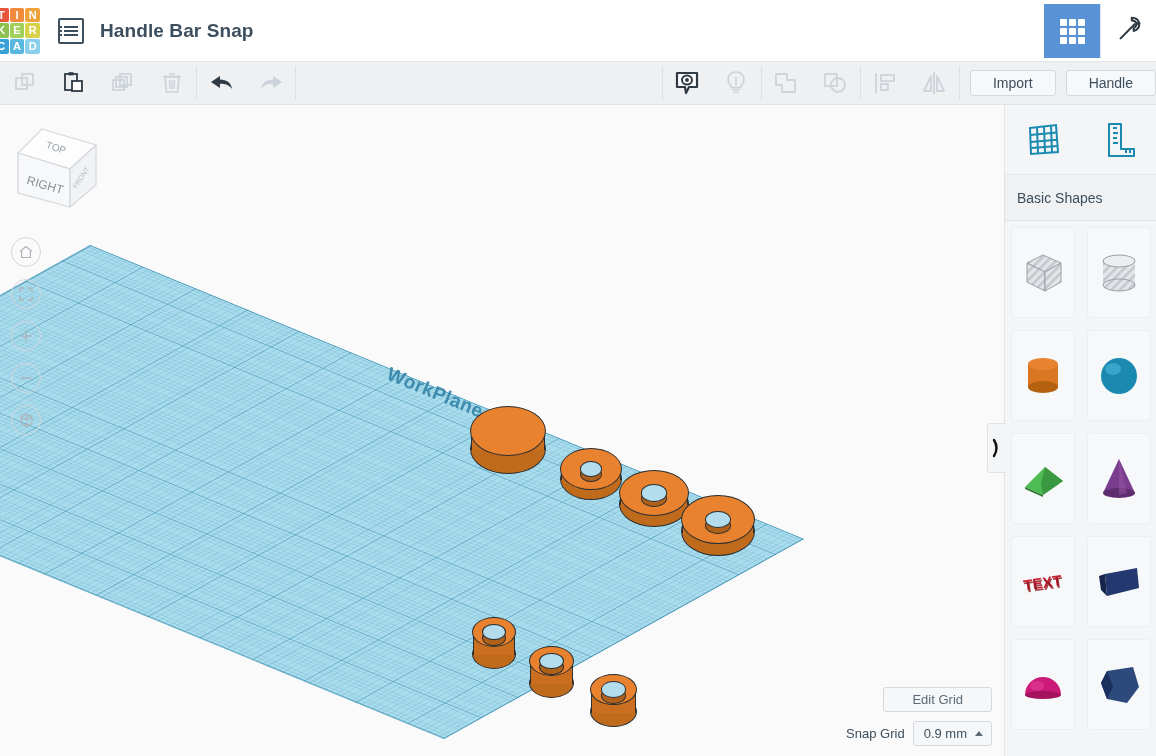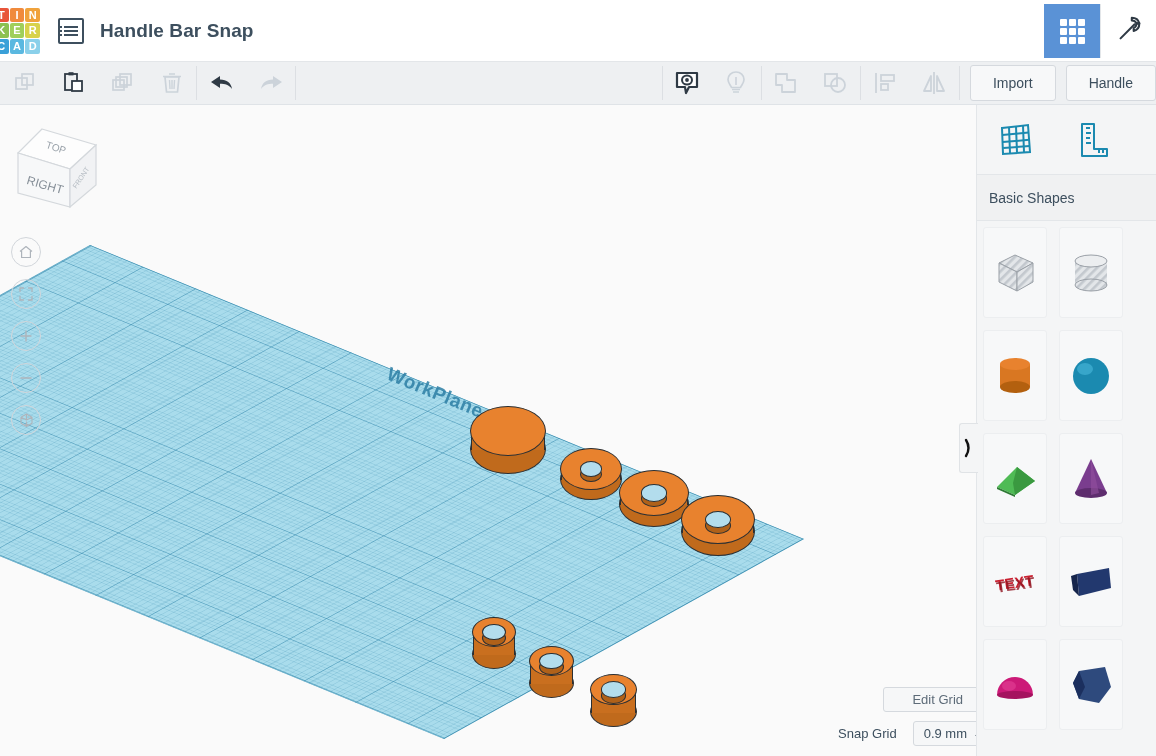--- a/index.html
+++ b/index.html
@@ -74,21 +74,21 @@
     border-bottom: 1px solid #dfe3e7;
     display: flex; align-items: stretch;
   }
   .tgroup { display: flex; align-items: stretch; }
   .tbtn {
     width: 49px; display: flex; align-items: center; justify-content: center;
   }
   .vsep { width: 1px; background: #dcdfe3; margin: 4px 0; }
   .spacer { flex: 1 1 auto; }
   .pill {
-    align-self: center; height: 36px; padding: 0 22px; margin-left: 10px;
+    align-self: center; height: 26px; padding: 0 22px; margin-left: 10px;
     border: 1px solid #d5d9de; border-radius: 3px; background: #f7f8f9;
     color: #3d4f5e; font-size: 14px;
     display: flex; align-items: center; justify-content: center;
     white-space: nowrap;
   }
 
   
   .canvas {
     position: absolute; top: 105px; left: 0;
     width: 1004px; height: 651px;
@@ -144,36 +144,36 @@
   }
 
   
   .gridctl { position: absolute; right: 12px; bottom: 10px; text-align: right; }
   .edit-grid {
     display: inline-flex; align-items: center; justify-content: center;
     height: 25px; padding: 0 28px; font-size: 13px;
     border: 1px solid #d5d9de; border-radius: 3px; background: #f6f7f8;
     color: #5d6b78; margin-bottom: 9px;
   }
-  .snap-row { display: flex; align-items: center; justify-content: flex-end; gap: 16px; margin-left: 48px; }
+  .snap-row { display: flex; align-items: center; justify-content: flex-end; gap: 8px; margin-left: 48px; }
   .snap-label { font-size: 13px; color: #3d4f5e; }
   .snap-select {
     display: flex; align-items: center; gap: 8px;
     height: 25px; padding: 0 8px 0 10px; font-size: 13px;
     border: 1px solid #d5d9de; border-radius: 3px; background: #f6f7f8;
     color: #3d4f5e;
   }
   .caret-up {
     width: 0; height: 0; border-left: 4px solid transparent;
     border-right: 4px solid transparent; border-bottom: 5px solid #5d6b78;
   }
 
   
   .panel {
-    position: absolute; top: 105px; right: 0; width: 180px; height: 651px;
+    position: absolute; top: 105px; right: 0; width: 152px; height: 651px;
     background: #f4f5f6; border-left: 1px solid #e3e6e9;
   }
   .panel-icons {
     height: 70px; display: flex; align-items: center;
     border-bottom: 1px solid #e3e6e9; background: #f4f5f6;
   }
   .panel-icon { width: 76px; display: flex; align-items: center; justify-content: center; }
   .panel-section {
     height: 46px; display: flex; align-items: center; padding-left: 12px;
     background: #f0f1f2; border-bottom: 1px solid #e3e6e9;

